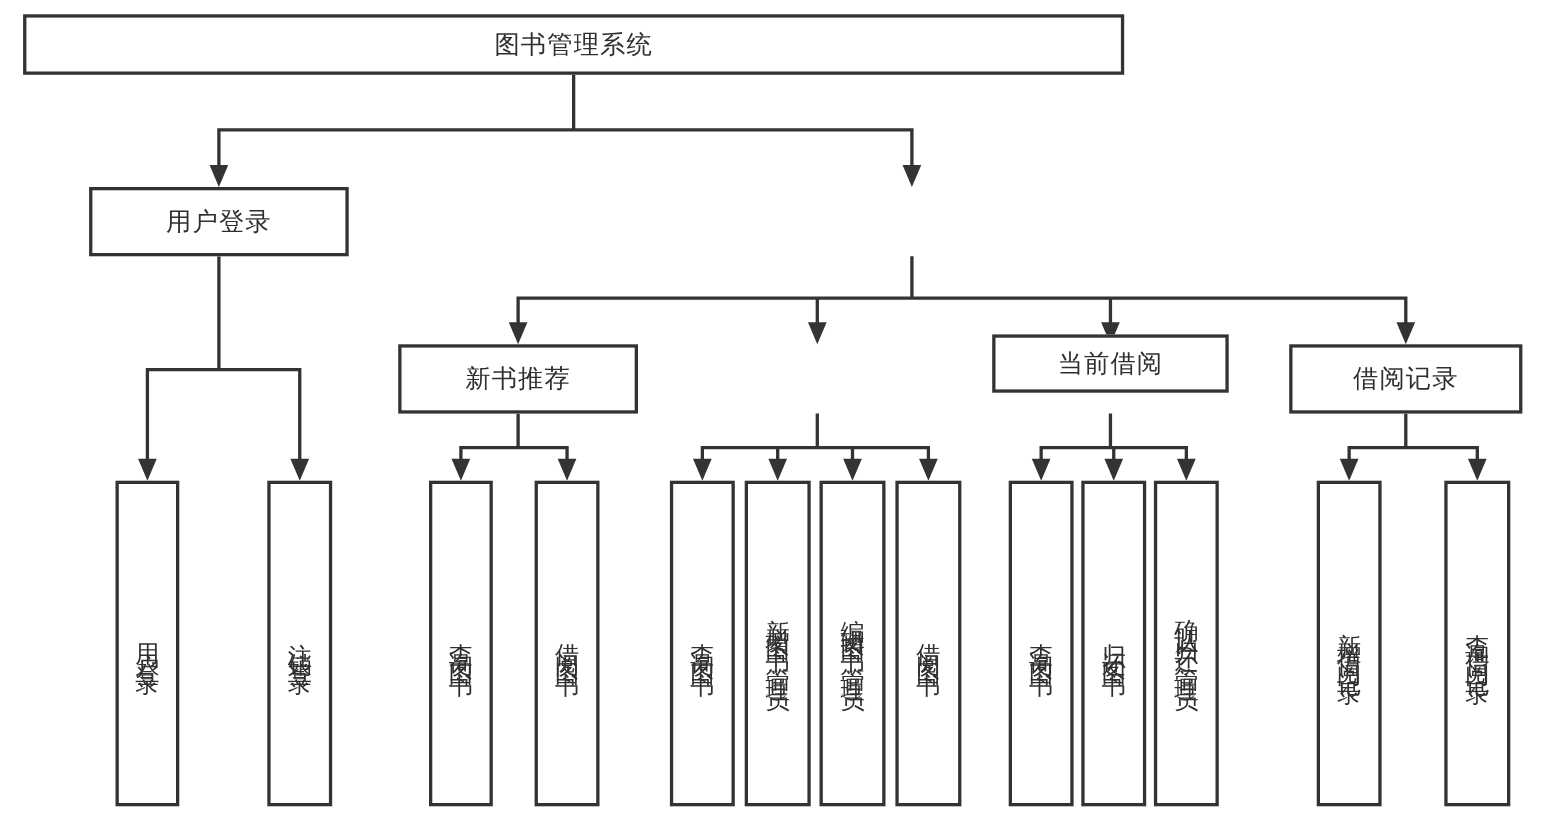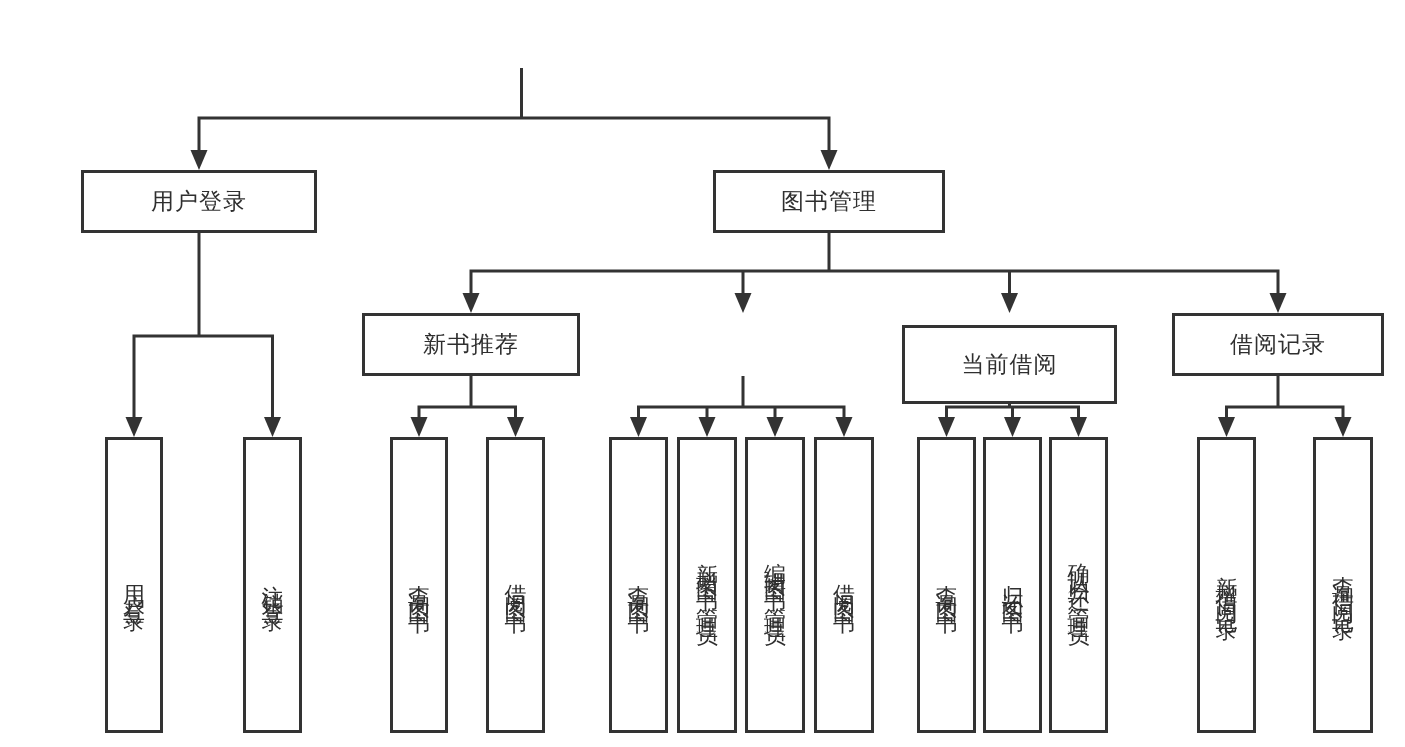--- a/index.html
+++ b/index.html
@@ -47,30 +47,30 @@
       <polygon points="630,417 647,417 638.5,437" fill="#333333"></polygon>
       <polygon points="698.5,417 715.5,417 707,437" fill="#333333"></polygon>
       <polygon points="766.5,417 783.5,417 775,437" fill="#333333"></polygon>
       <polygon points="835.5,417 852.5,417 844,437" fill="#333333"></polygon>
       <polygon points="938,417 955,417 946.5,437" fill="#333333"></polygon>
       <polygon points="1004,417 1021,417 1012.5,437" fill="#333333"></polygon>
       <polygon points="1070,417 1087,417 1078.5,437" fill="#333333"></polygon>
       <polygon points="1218,417 1235,417 1226.5,437" fill="#333333"></polygon>
       <polygon points="1334.5,417 1351.5,417 1343,437" fill="#333333"></polygon>
     </svg>
+<div class="node" style="left: 21px; top: 13px; width: 1001px; height: 55px;">
+      <div class="label">图书管理系统</div>
+    </div>
     <div class="node" style="left: 81px; top: 170px; width: 236px; height: 63px;">
       <div class="label">用户登录</div>
-    </div>
-    <div class="node" style="left: 713px; top: 170px; width: 232px; height: 63px;">
-      <div class="label">图书管理</div>
     </div>
     <div class="node" style="left: 362px; top: 313px; width: 218px; height: 63px;">
       <div class="label">新书推荐</div>
     </div>
-    <div class="node" style="left: 902px; top: 325px; width: 215px; height: 79px; text-align: center;">
+    <div class="node" style="left: 902px; top: 304px; width: 215px; height: 53px; text-align: center;">
       <div class="label">当前借阅</div>
     </div>
     <div class="node" style="left: 1172px; top: 313px; width: 212px; height: 63px;">
       <div class="label">借阅记录</div>
     </div>
     <div class="node vertical" style="left: 105px; top: 437px; width: 58px; height: 296px;">
       <div class="label">用户登录</div>
     </div>
     <div class="node vertical" style="left: 243px; top: 437px; width: 59px; height: 296px;">
       <div class="label">注销登录</div>

